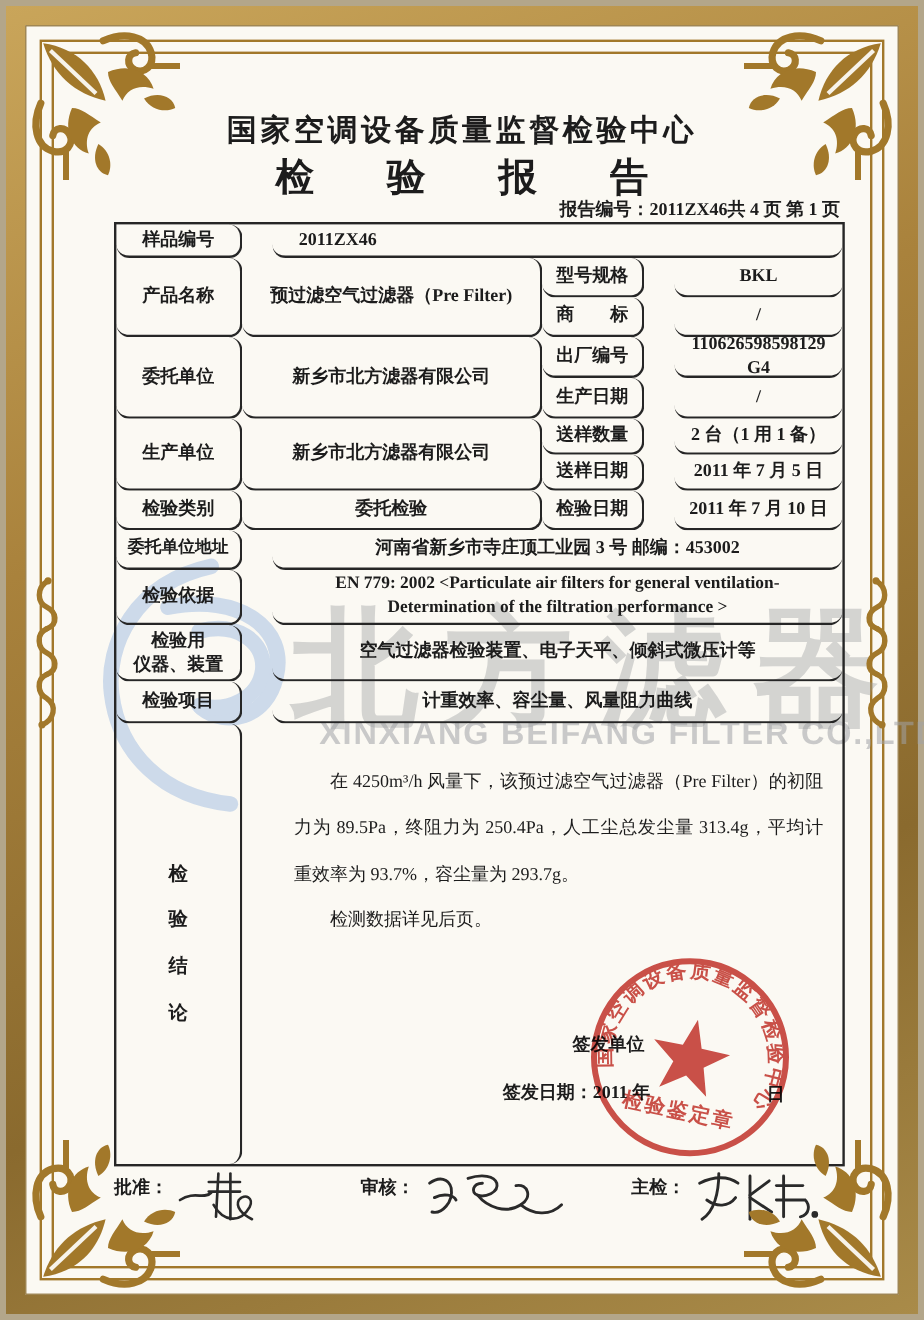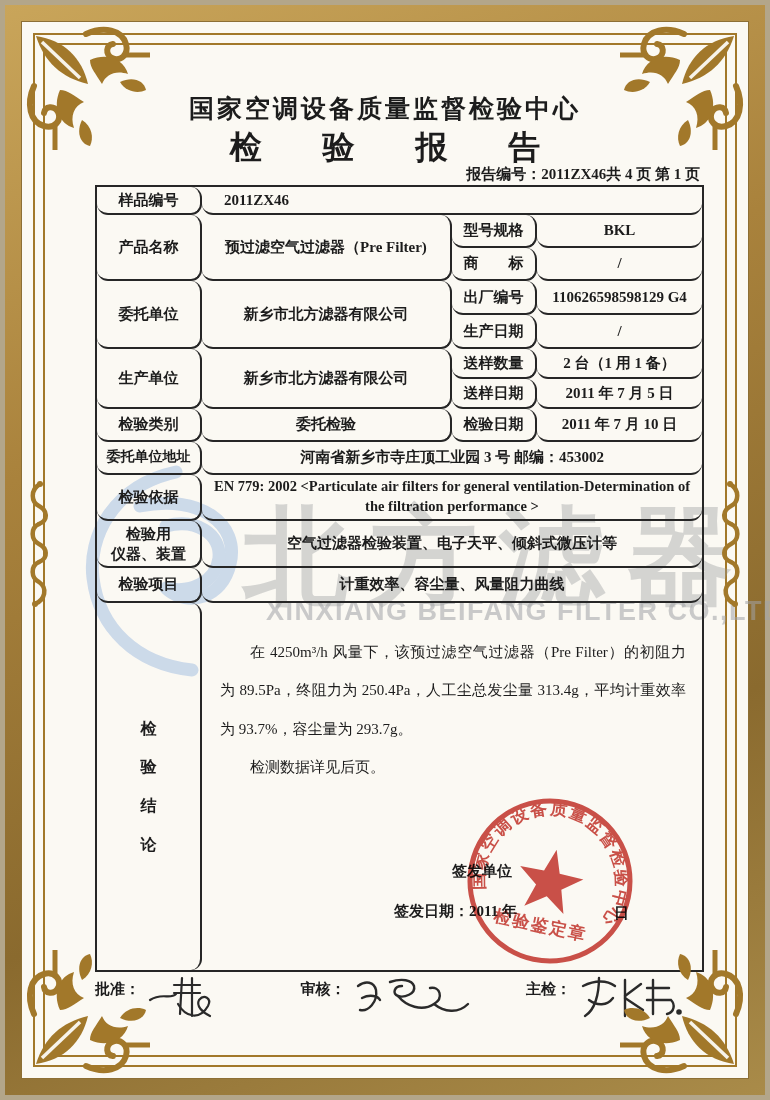--- a/index.html
+++ b/index.html
@@ -39,21 +39,21 @@
             justify-content:flex-end;font-size:15px;font-weight:bold;}
 
   
   .doc-table{position:absolute;left:95px;top:185px;width:605px;z-index:2;display:grid;
      grid-template-columns:105px 250px 85px 165px;
      grid-template-rows:28px 33px 33px 34px 34px 30px 30px 33px 33px 46px 47px 35px 367px;
      border:2px solid #262626;background:transparent;box-sizing:content-box;}
   .cell{border-right:2px solid #262626;border-bottom:2px solid #262626;display:flex;
         align-items:center;justify-content:center;font-size:15px;font-weight:bold;
         text-align:center;line-height:1.35;padding:0 4px;box-sizing:border-box;border-radius:11px;}
-  .cell.no-r{border-right:none;}
+  .cell.no-r{border-right:none;margin-left:25px;}
   .cell.no-b{border-bottom:none;}
   .cell.left{justify-content:flex-start;padding-left:22px;text-align:left;}
   .cell.small{font-size:14.5px;font-weight:bold;padding:0 10px;}
   .v-label{flex-direction:column;gap:17px;font-size:16px;}
   .concl{position:relative;display:block;padding:0;}
   .concl-text{padding:30px 16px 0 18px;font-size:15px;font-weight:normal;text-align:justify;}
   .concl-text p{margin:0;text-indent:2em;line-height:2.55;}
   .issue-unit{position:absolute;left:250px;top:258px;font-size:15px;font-weight:bold;}
   .issue-date{position:absolute;left:192px;top:298px;font-size:15px;font-weight:bold;}
   .issue-suffix{position:absolute;left:412px;top:300px;font-size:15px;font-weight:bold;}

